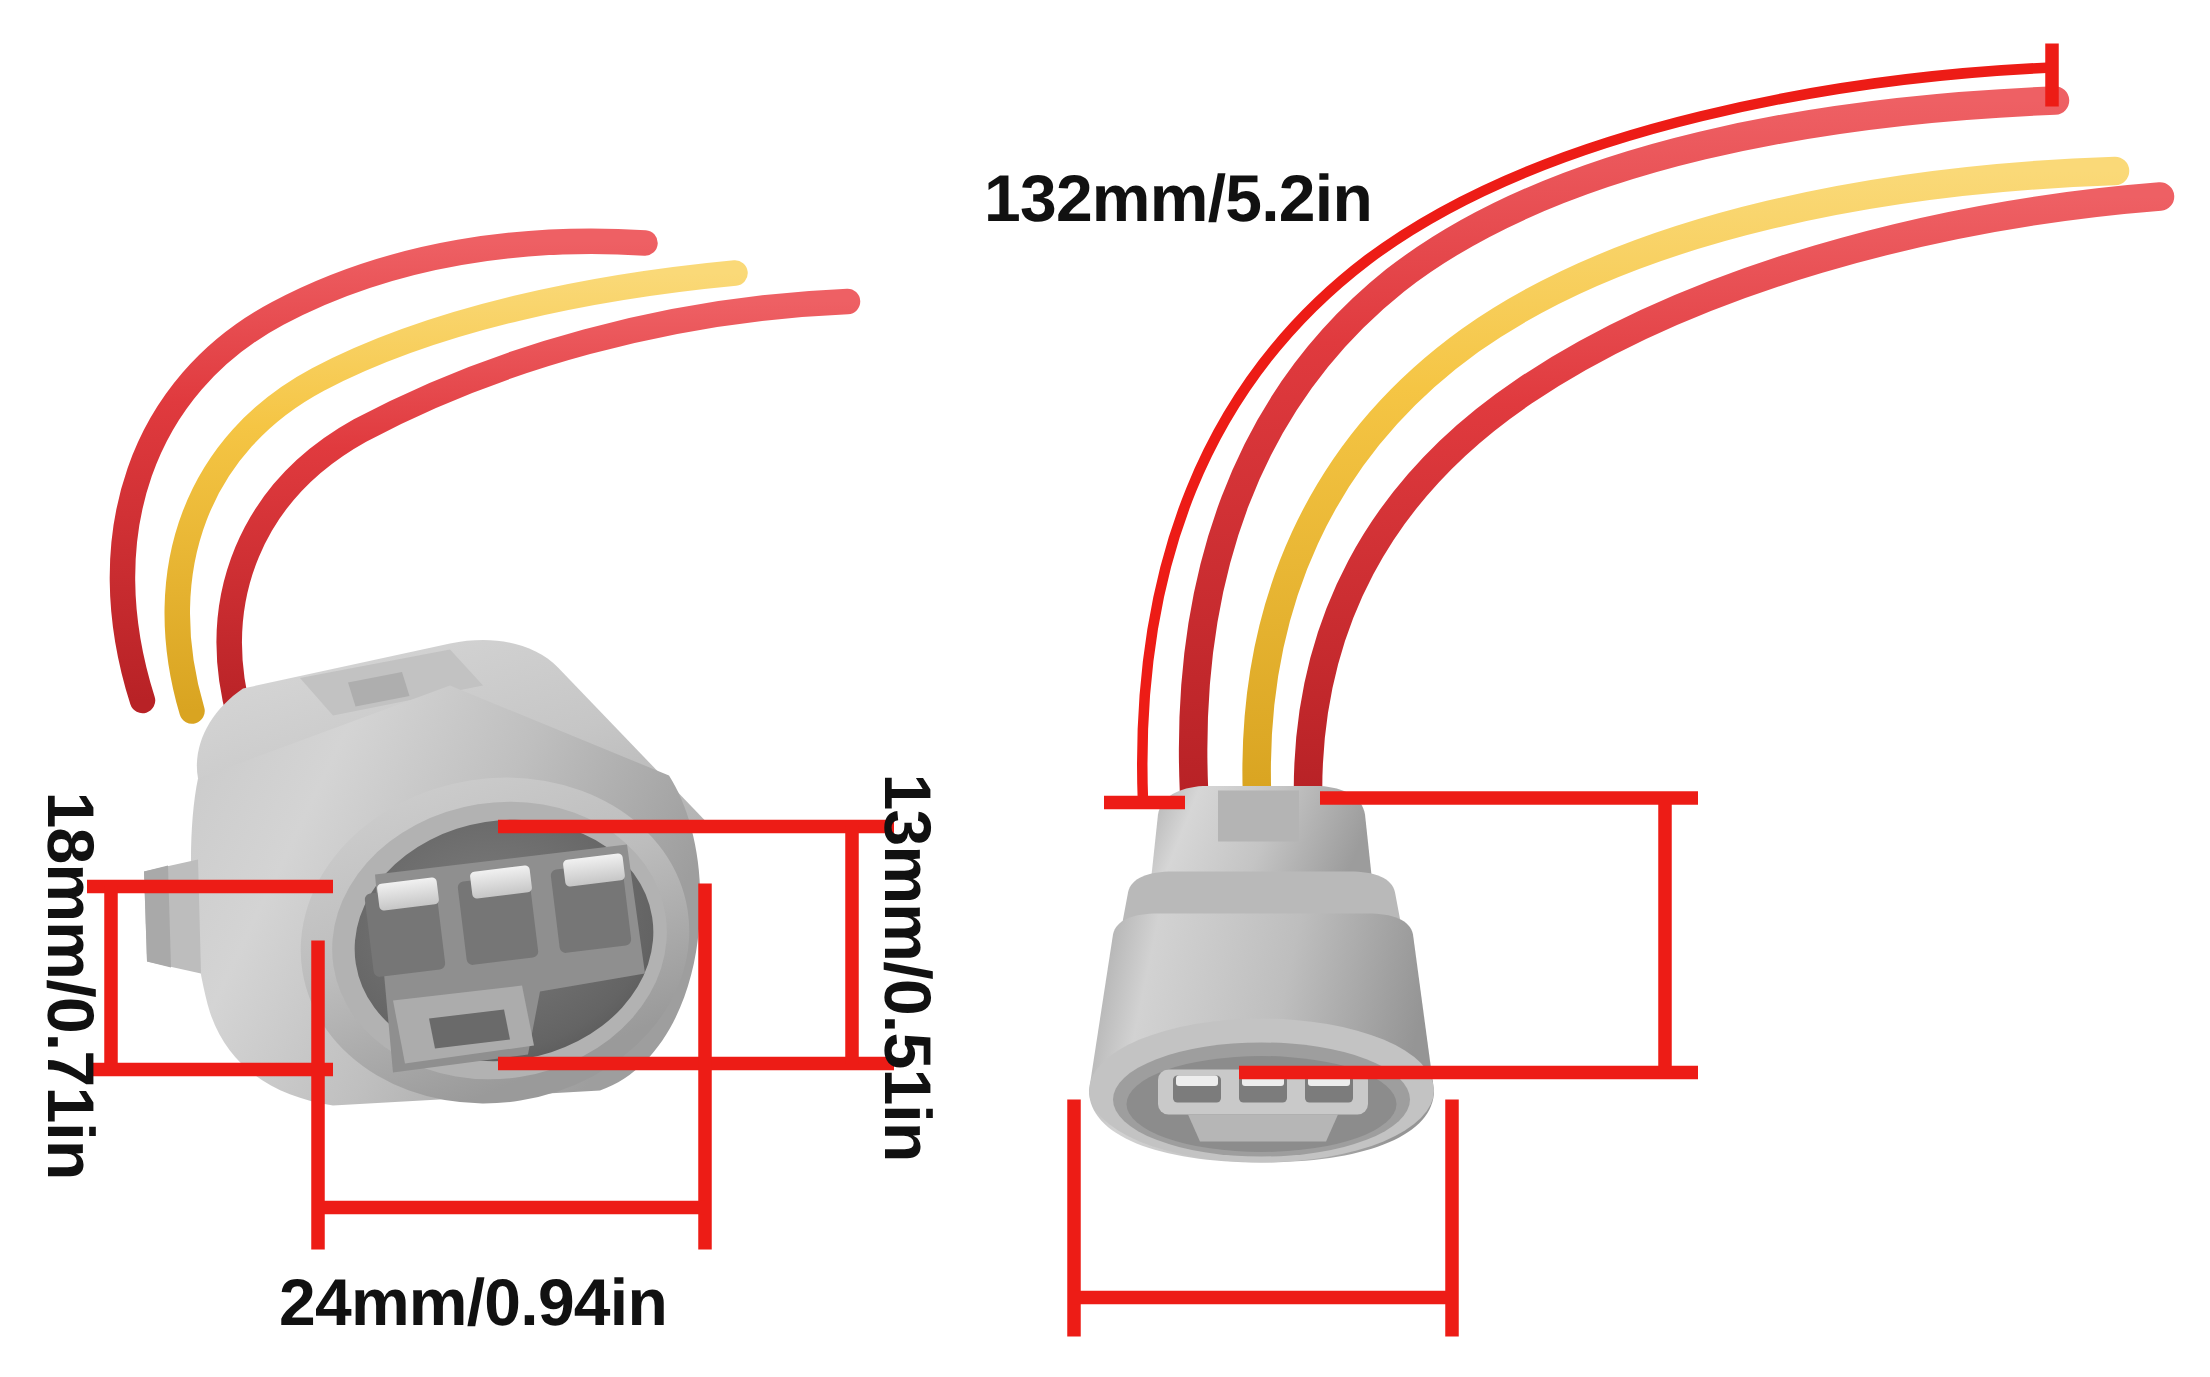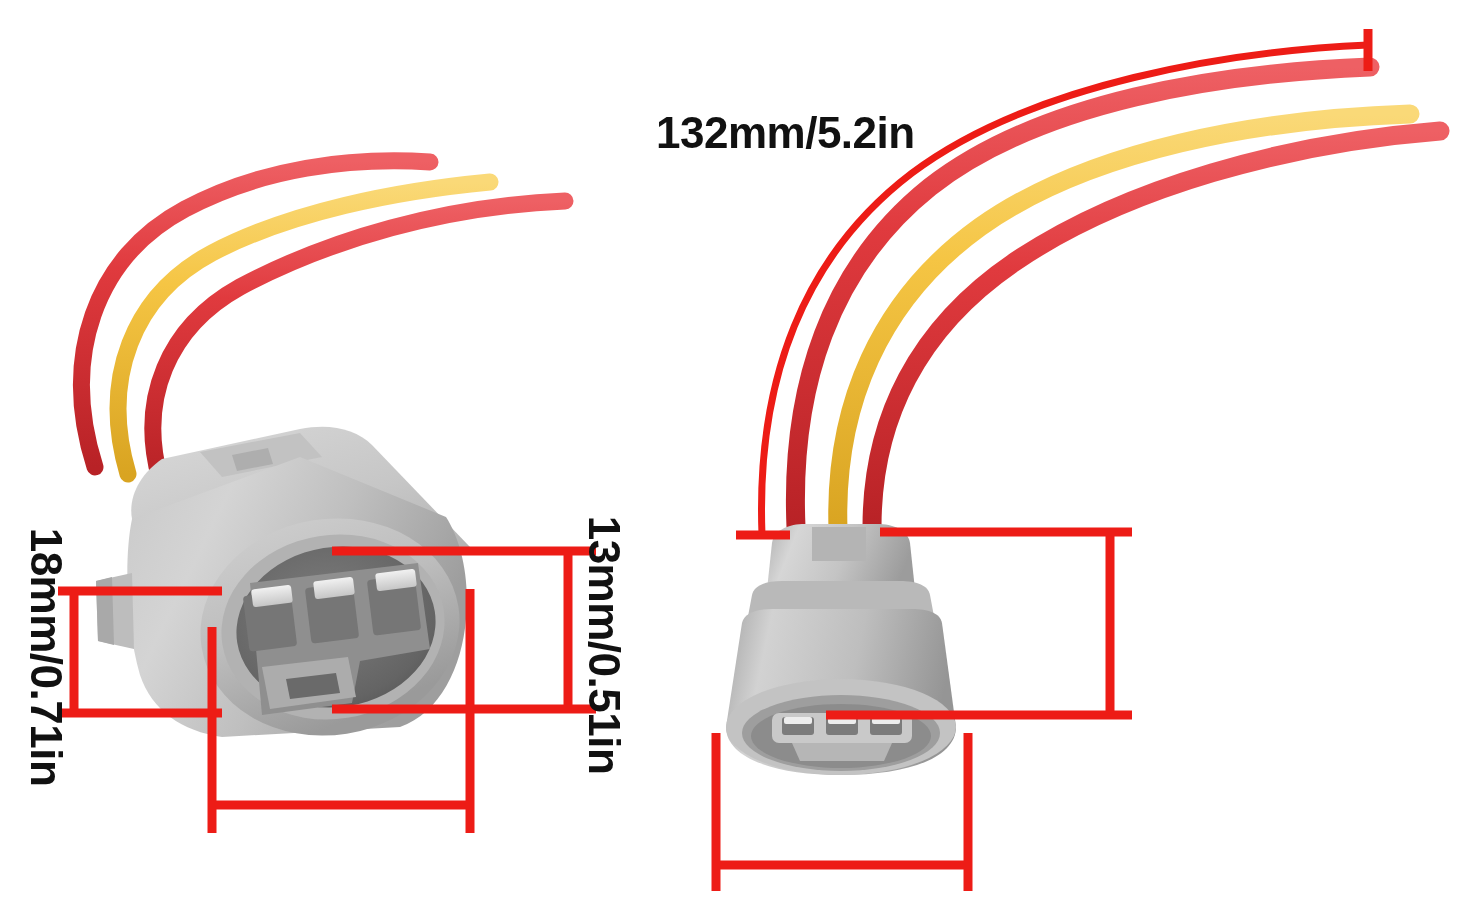--- a/index.html
+++ b/index.html
@@ -241,18 +241,19 @@
       <line x1="716" y1="706" x2="716" y2="864" stroke-width="9"></line>
       <line x1="968" y1="706" x2="968" y2="864" stroke-width="9"></line>
       <line x1="716" y1="838" x2="968" y2="838" stroke-width="9"></line>
     </g>
   </svg>
 
   <div class="dim-label" id="lbl-132">132mm/5.2in</div>
 
 
 
+  <div class="dim-label" id="lbl-24">24mm/0.94in</div>
 
   <div class="dim-label" id="lbl-18">18mm/0.71in</div>
 
   <div class="dim-label" id="lbl-13">13mm/0.51in</div>
 
 </div>
 
 </body></html>

